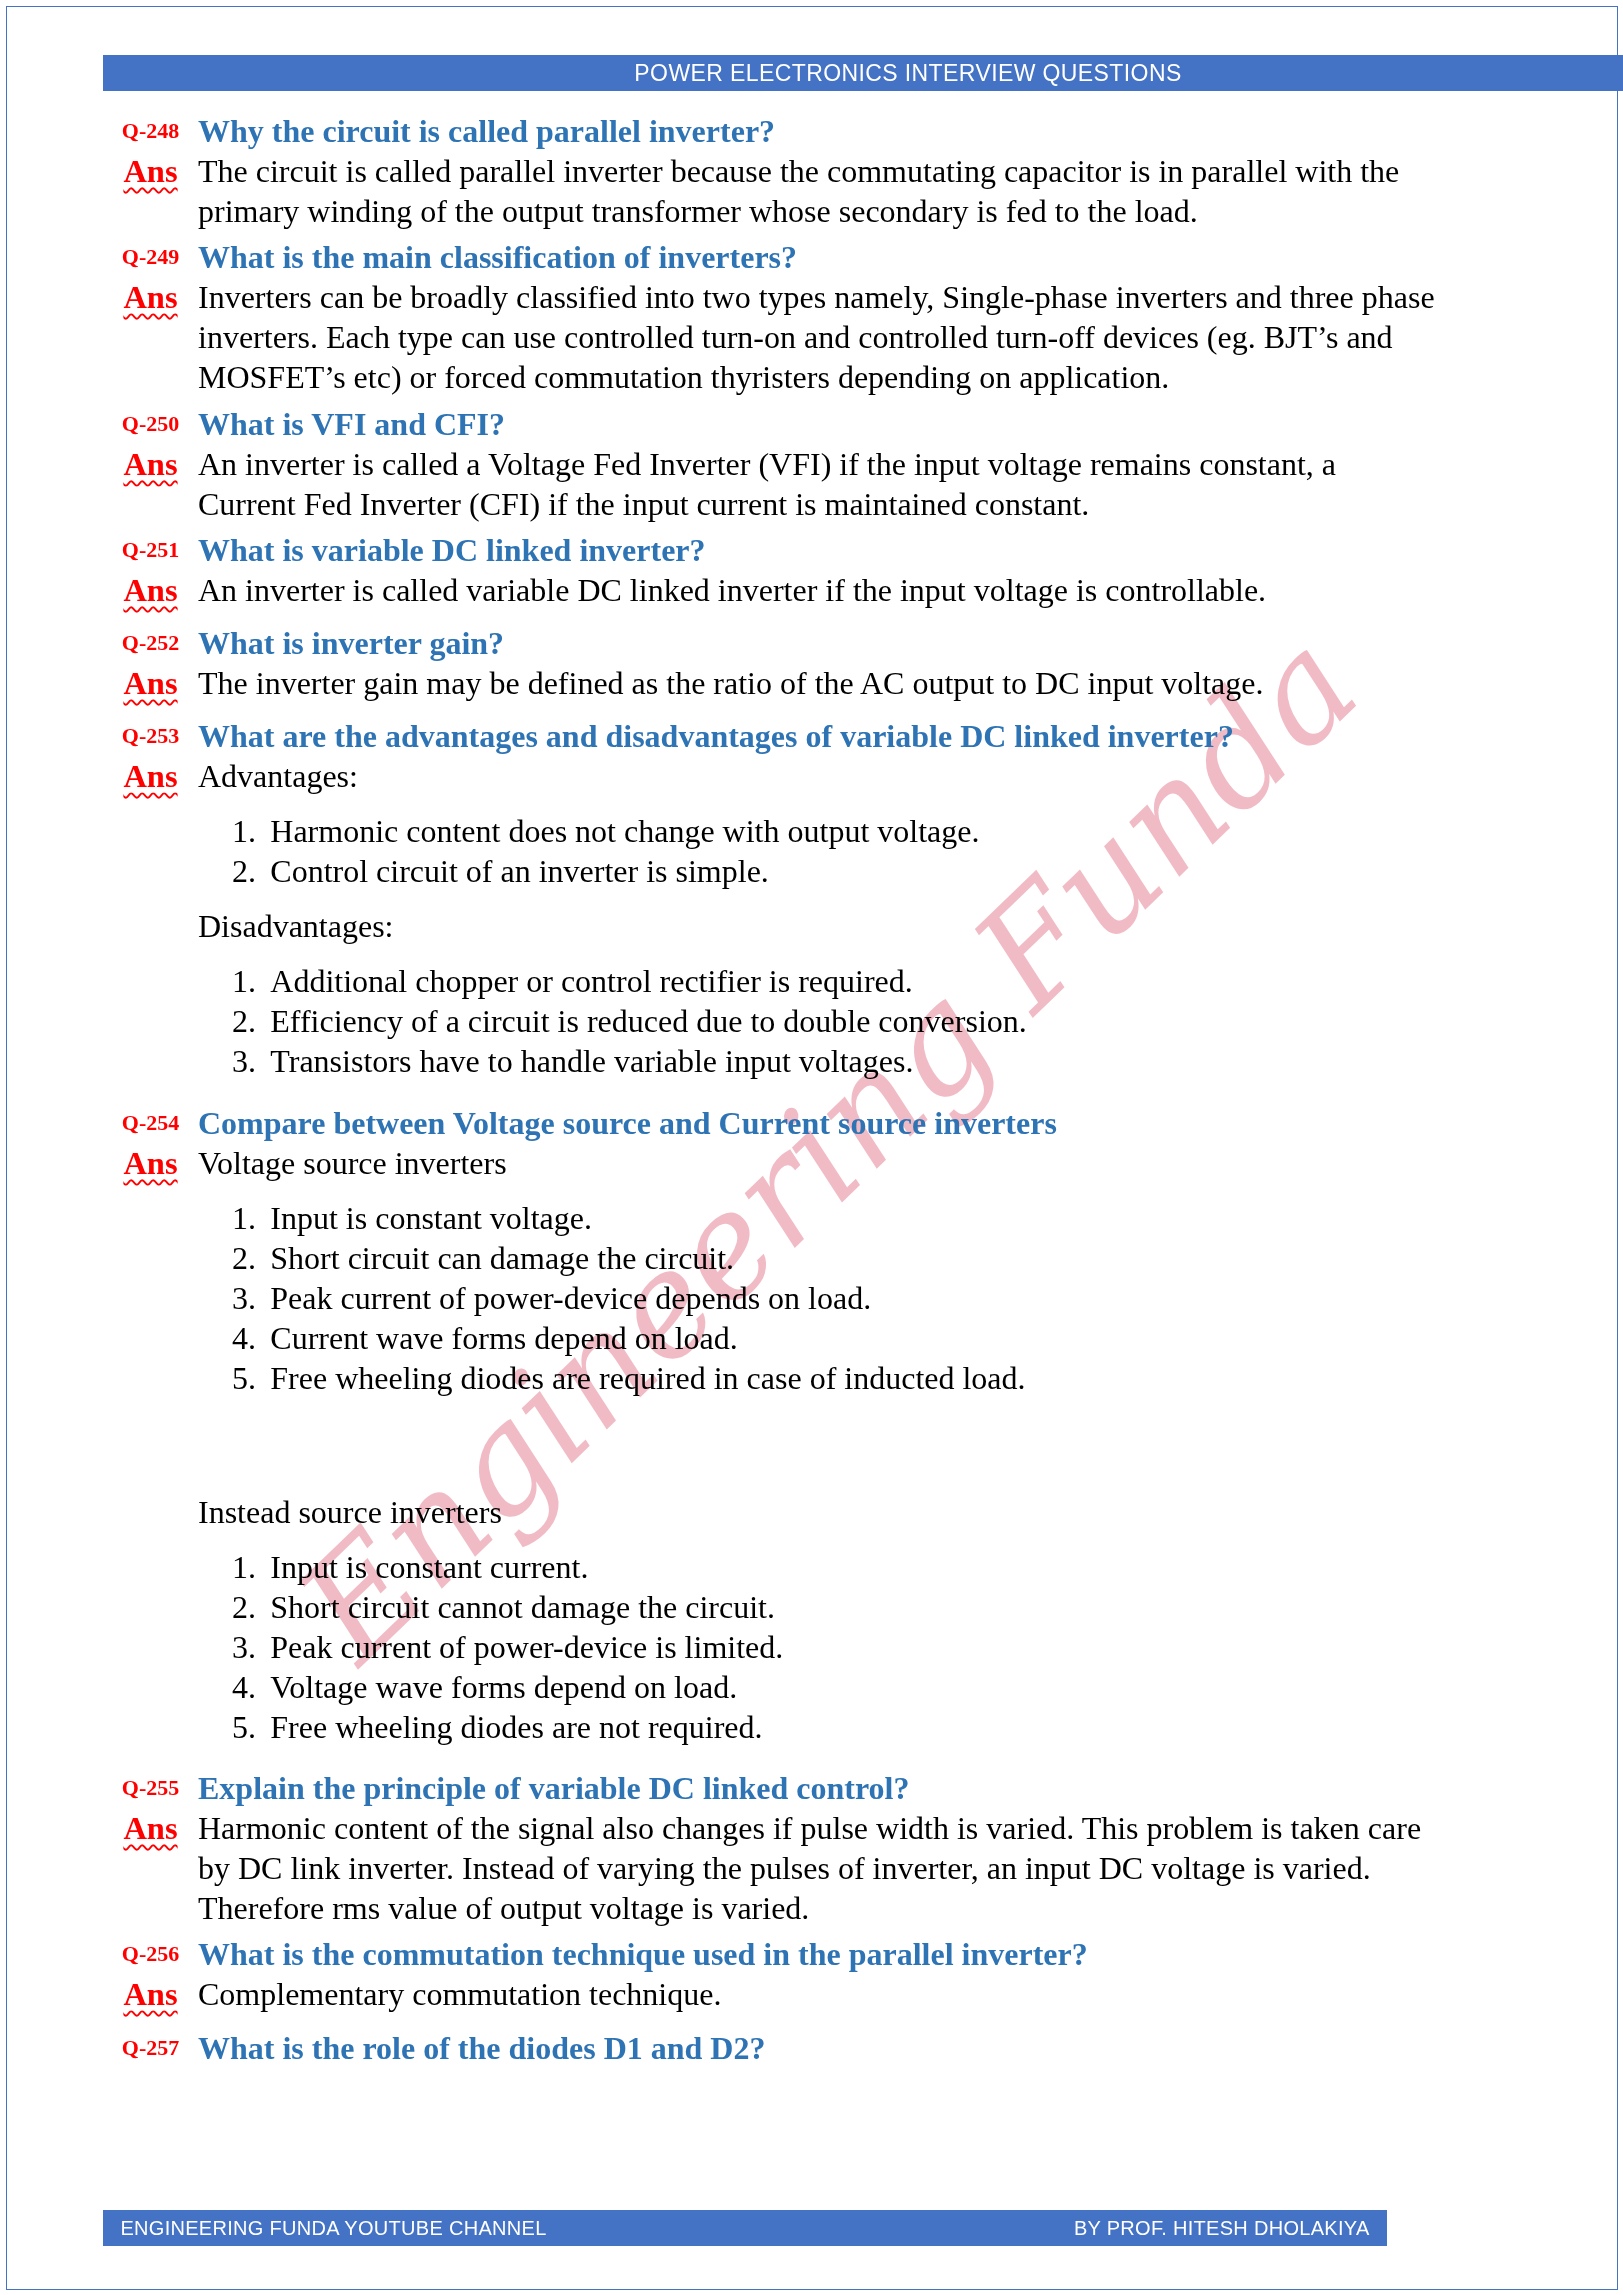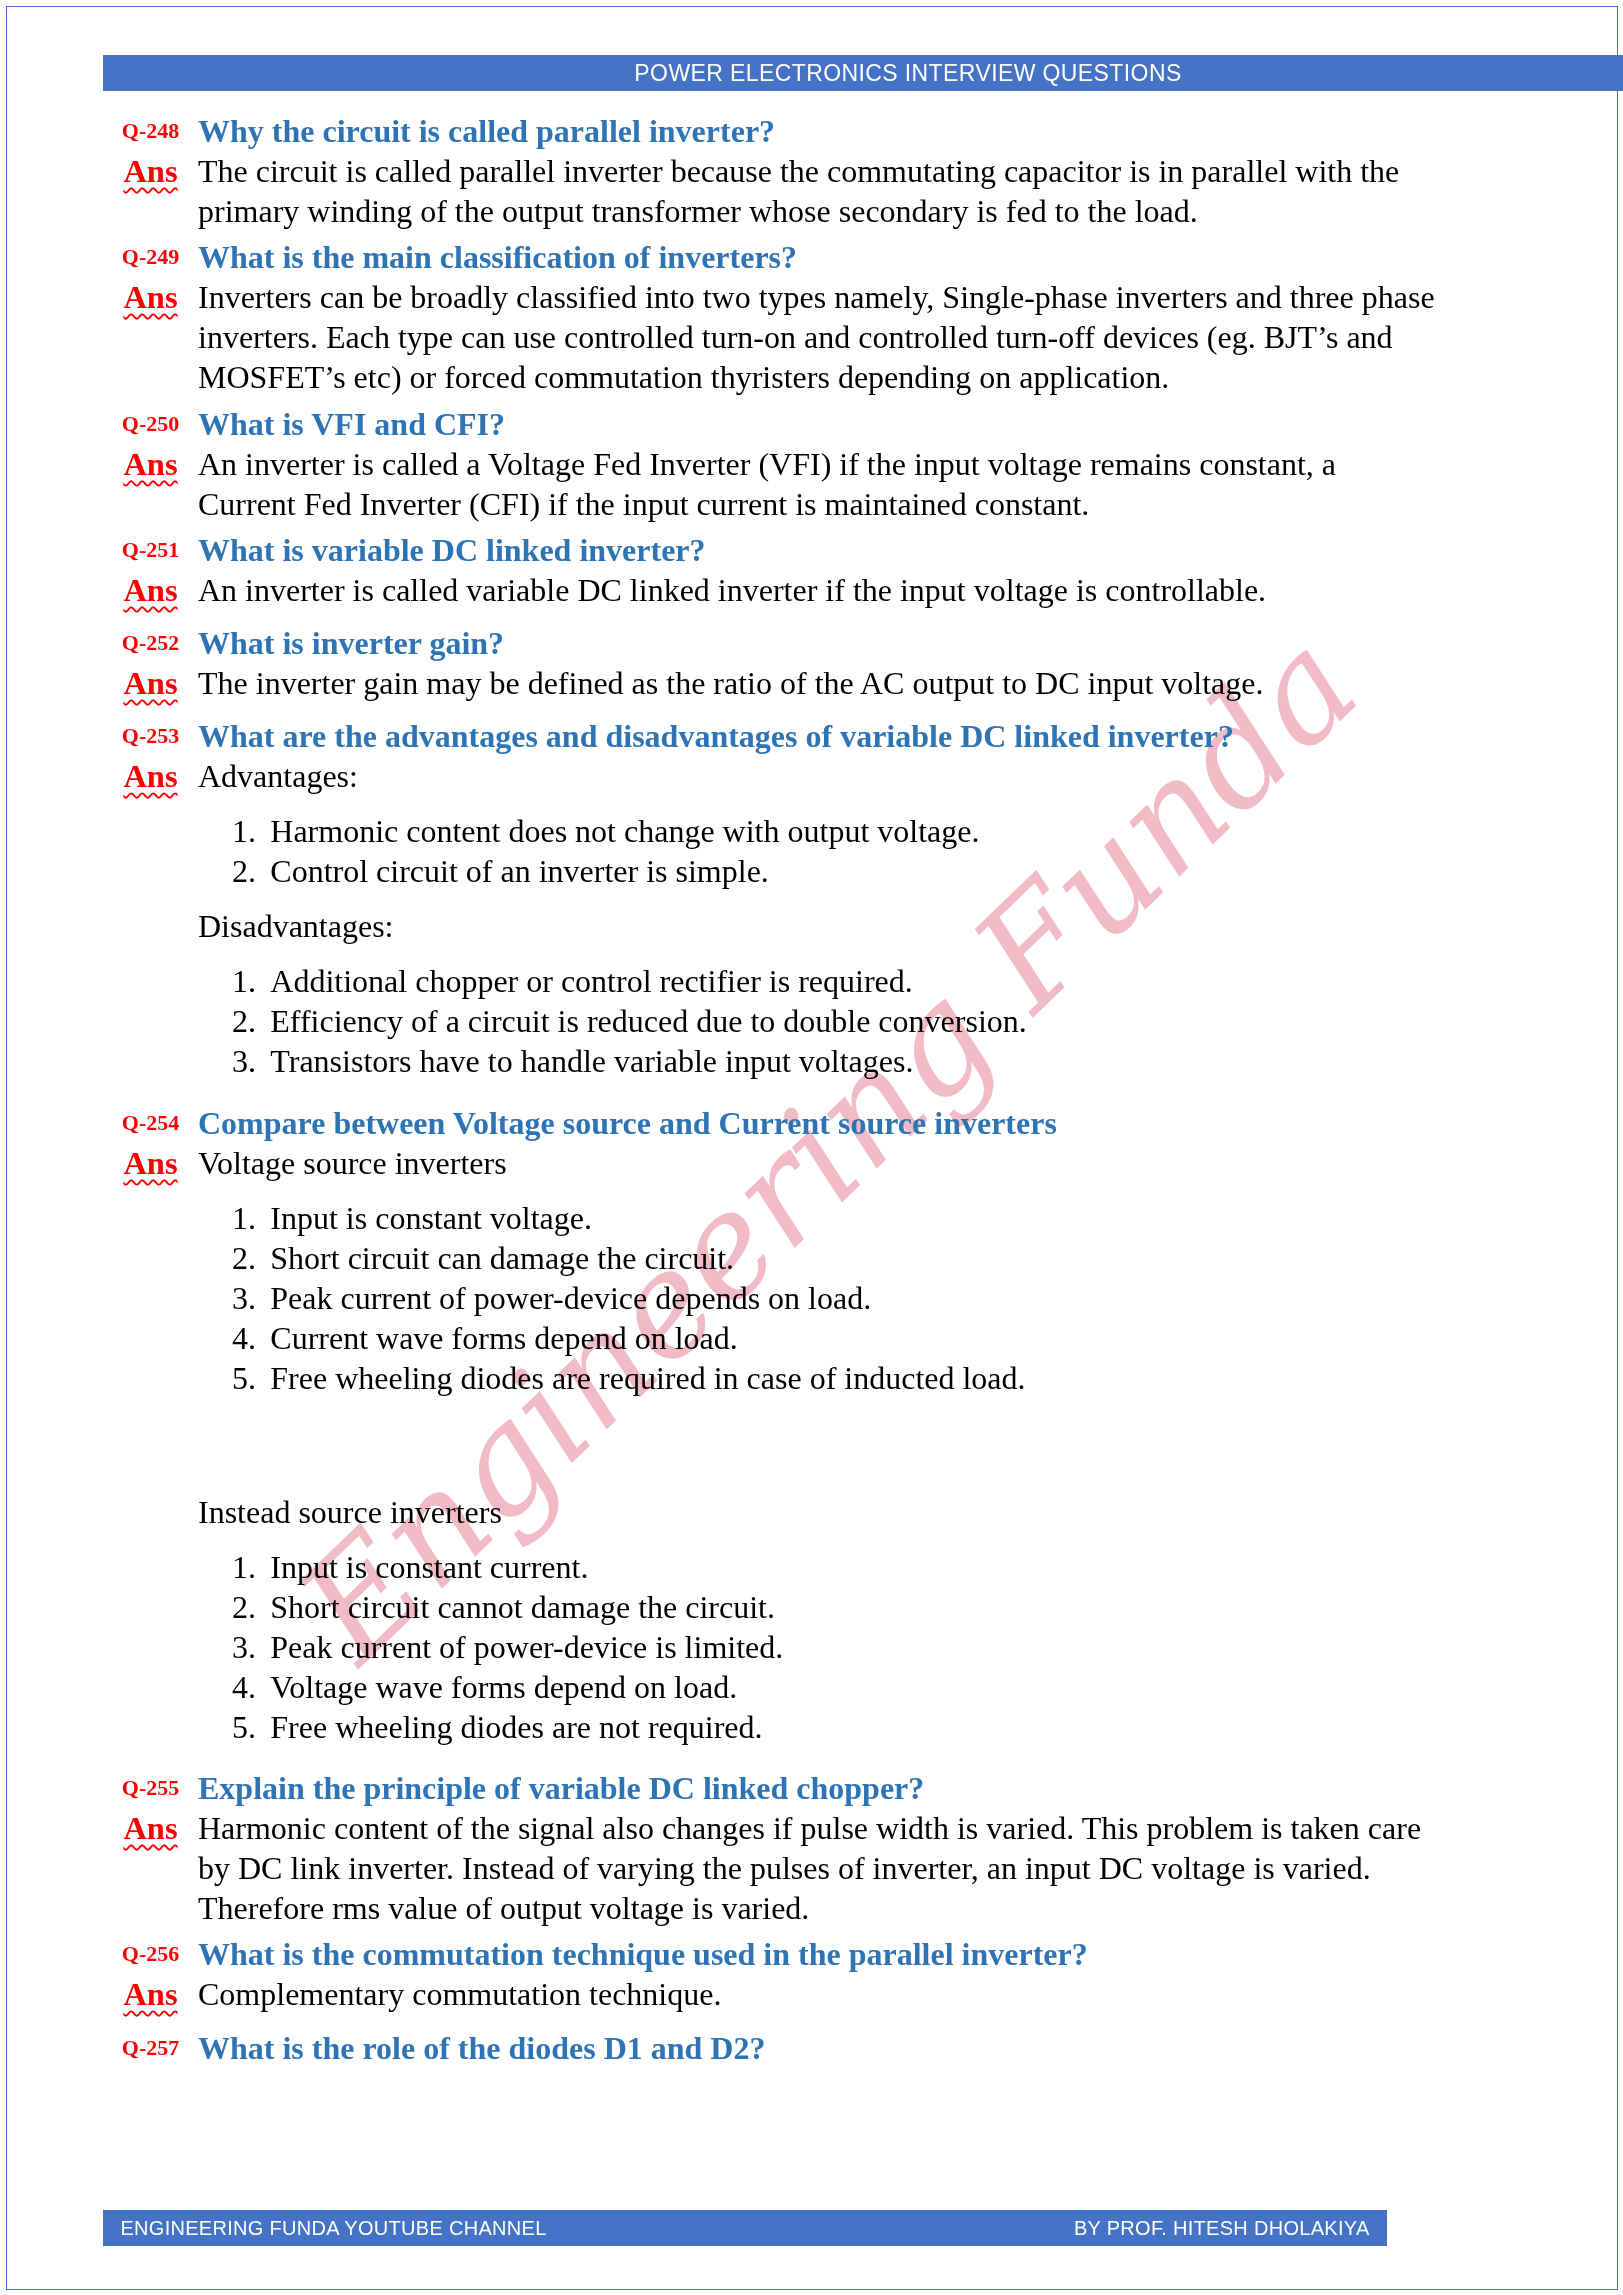--- a/index.html
+++ b/index.html
@@ -193,21 +193,21 @@
               <li>Peak current of power-device is limited.</li>
               <li>Voltage wave forms depend on load.</li>
               <li>Free wheeling diodes are not required.</li>
             </ol>
           </div>
         </div>
       </section>
       <section class="qa-item">
         <div class="row">
           <div class="label-col q-id">Q-255</div>
-          <div class="body-col question">Explain the principle of variable DC linked chopper?</div>
+          <div class="body-col question">Explain the principle of variable DC linked control?</div>
         </div>
         <div class="row">
           <div class="label-col"><span class="ans">Ans</span></div>
           <div class="body-col answer">
             <div class="para">Harmonic content of the signal also changes if pulse width is varied. This problem is taken care by DC link inverter. Instead of varying the pulses of inverter, an input DC voltage is varied. Therefore rms value of output voltage is varied.</div>
           </div>
         </div>
       </section>
       <section class="qa-item">
         <div class="row">

